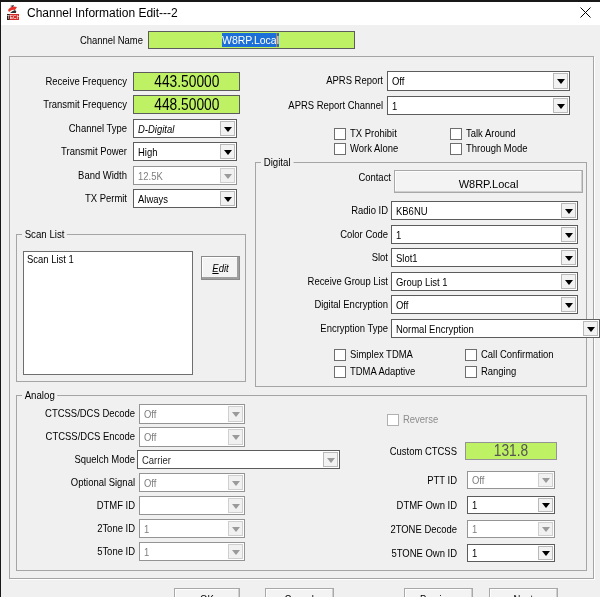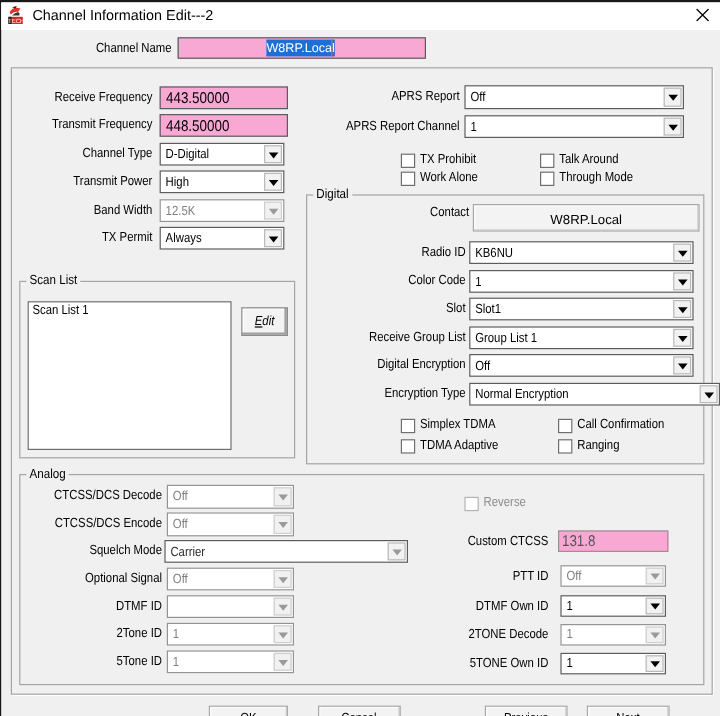--- a/index.html
+++ b/index.html
@@ -7,21 +7,21 @@
 body { font-family:"Liberation Sans", sans-serif; background:#f0f0f0; position:relative; }
 .abs { position:absolute; }
 .lbl { position:absolute; font-size:11px; color:#000; text-align:right; line-height:19px; white-space:nowrap; transform:scaleX(0.86); transform-origin:100% 50%; }
 .llbl { position:absolute; font-size:11px; color:#000; text-align:left; line-height:19px; white-space:nowrap; transform:scaleX(0.86); transform-origin:0 50%; }
 .combo { position:absolute; background:#fff; border:1px solid #5c5c5c; font-size:11px; color:#000; line-height:19px; padding-left:4px; white-space:nowrap; }
 .combo .ab { position:absolute; top:1px; right:1px; bottom:1px; width:15px; background:#f2f2f2; border:1px solid #b9b9b9; }
 .combo .tri { position:absolute; top:50%; left:50%; margin:-2px 0 0 -4px; width:0; height:0; border-left:4px solid transparent; border-right:4px solid transparent; border-top:5px solid #000; }
 .combo.dis { border-color:#949494; color:#7e7e7e; }
 .combo.dis .ab { border-color:#cfcfcf; background:#f1f1f1; }
 .combo.dis .tri { border-top-color:#9a9a9a; }
-.tin { position:absolute; background:#f9a8d4; border:1px solid #5c5c5c; font-size:13px; color:#000; text-align:left; line-height:17px; }
+.tin { position:absolute; background:#bef264; border:1px solid #5c5c5c; font-size:16px; color:#000; text-align:center; line-height:17px; }
 .gbox { position:absolute; border:1px solid #a5a5a5; }
 .gbox > span { position:absolute; top:-8px; left:5px; background:#f0f0f0; padding:0 3px; font-size:11px; line-height:15px; color:#000; }
 .cb { position:absolute; width:12px; height:12px; background:#fff; border:1px solid #6e6e6e; }
 .cblbl { position:absolute; font-size:11px; color:#000; line-height:10px; white-space:nowrap; transform:scaleX(0.86); transform-origin:0 50%; }
 b.tx { display:inline-block; font-weight:normal; transform:scaleX(0.86); transform-origin:0 50%; white-space:nowrap; }
 b.txc { display:inline-block; font-weight:normal; transform:scaleX(0.86); transform-origin:50% 50%; white-space:nowrap; }
 .gbox > span { transform:scaleX(0.88); transform-origin:0 50%; }
 .btn { position:absolute; background:#f3f3f3; border:1px solid #a8a8a8; box-shadow:inset -1px -1px 0 #cfcfcf, inset 1px 1px 0 #fdfdfd; font-size:11px; color:#000; text-align:center; }
 </style>
 </head>
@@ -50,21 +50,21 @@
 <div class="abs" style="left:222px;top:33px;height:14px;background:#1b6fd6;color:#fff;font-size:10.5px;line-height:14px;white-space:nowrap;">W8RP.Local</div>
 <div class="abs" style="left:276px;top:33px;width:1px;height:14px;background:#c8763a;"></div>
 
 <div class="gbox" style="left:9px;top:56px;width:585px;height:523px;box-shadow:1px 1px 0 #fff;"></div>
 
 <div class="lbl" style="left:0;top:72px;width:127px;">Receive Frequency</div>
 <div class="tin" style="left:133px;top:72px;width:107px;height:19px;"><b class="txc">443.50000</b></div>
 <div class="lbl" style="left:0;top:95px;width:127px;">Transmit Frequency</div>
 <div class="tin" style="left:133px;top:95px;width:107px;height:19px;"><b class="txc">448.50000</b></div>
 <div class="lbl" style="left:0;top:119px;width:127px;">Channel Type</div>
-<div class="combo" style="left:133px;top:119px;width:104px;height:19px;"><b class="tx">D-Digital</b><span class="ab">
+<div class="combo" style="left:133px;top:119px;width:104px;height:19px;font-style:italic;"><b class="tx">D-Digital</b><span class="ab">
       <span class="tri"></span>
     </span></div>
 <div class="lbl" style="left:0;top:142px;width:127px;">Transmit Power</div>
 <div class="combo" style="left:133px;top:142px;width:104px;height:19px;text-decoration:underline;"><b class="tx">High</b><span class="ab">
       <span class="tri"></span>
     </span></div>
 <div class="lbl" style="left:0;top:166px;width:127px;">Band Width</div>
 <div class="combo dis" style="left:133px;top:166px;width:104px;height:19px;"><b class="tx">12.5K</b><span class="ab">
       <span class="tri"></span>
     </span></div>

